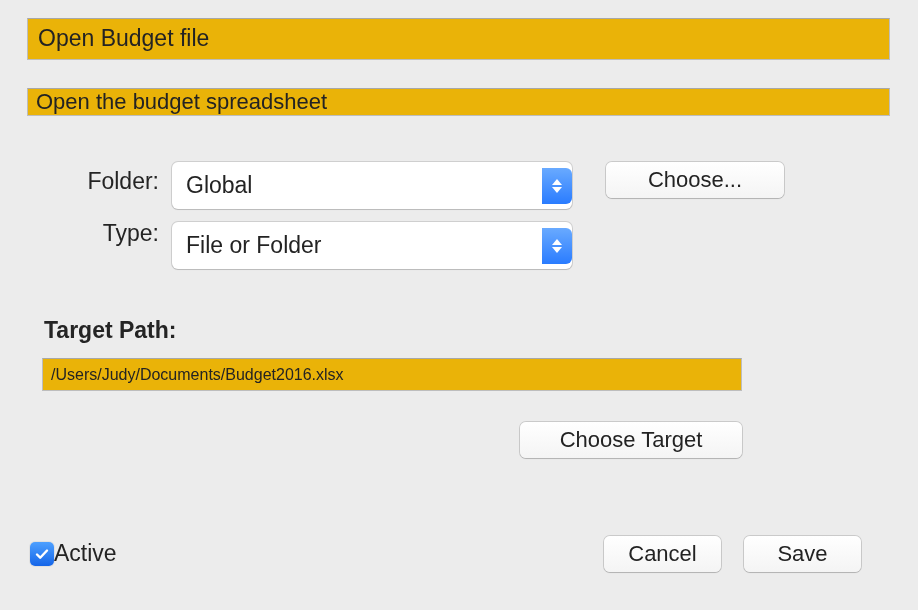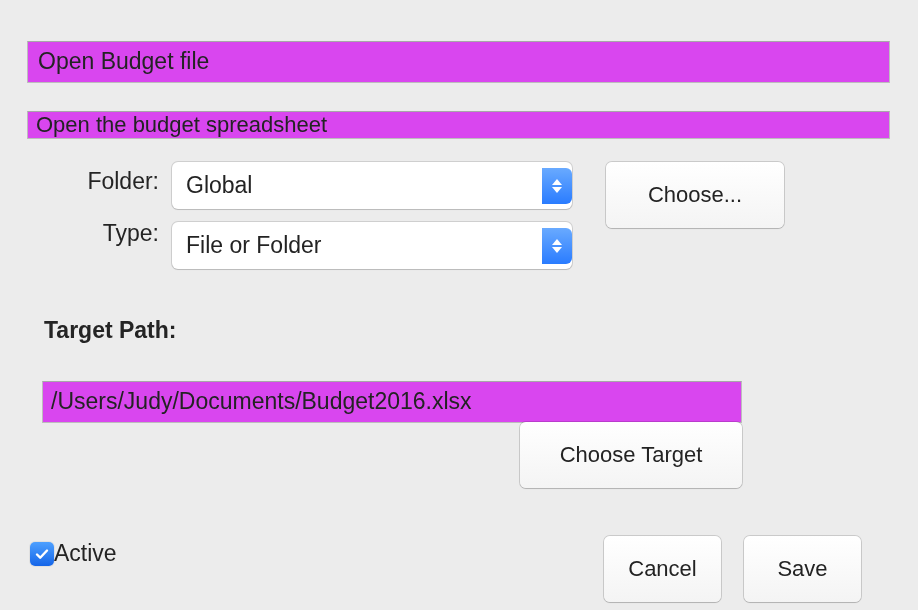--- a/index.html
+++ b/index.html
@@ -8,28 +8,27 @@
   background: #ececec;
   width: 918px;
   height: 610px;
   overflow: hidden;
   position: relative;
   font-size: 21px;
   color: #242424;
 }
 .text-field {
   position: absolute;
-  background: #d946ef;
+  background: #eab308;
   border: 1px solid #bdbdbd;
   border-top-color: #a8a8a8;
   padding: 6px 10px;
   font-size: 23px;
   line-height: 1.2;
   color: #232323;
-  margin-top: 23px;
 }
 .name-field { left: 27px; top: 18px; width: 863px; }
 .desc-field { left: 27px; top: 88px; width: 863px; font-size: 22px; padding: 0 8px; }
 
 .label { position: absolute; text-align: right; font-size: 23px; color: #242424; }
 .context-label { right: 759px; top: 168px; }
 .type-label    { right: 759px; top: 220px; }
 
 .select-wrap {
   position: absolute;
@@ -72,30 +71,30 @@
 
 .push-button {
   position: absolute;
   background: linear-gradient(to bottom, #ffffff, #f4f4f4);
   border: none;
   border-radius: 6px;
   box-shadow: 0 0 0 1px rgba(0,0,0,0.14), 0 1px 1px rgba(0,0,0,0.12);
   font-size: 22px;
   font-family: inherit;
   color: #232323;
-  padding: 20px 22px;
+  padding: 5px 22px;
   cursor: default;
 }
 .choose-btn { left: 606px; top: 162px; width: 178px; }
 .choose-target-btn { left: 520px; top: 422px; width: 222px; }
 .cancel-btn { left: 604px; top: 536px; width: 117px; }
 .save-btn   { left: 744px; top: 536px; width: 117px; }
 
 .target-label { position: absolute; left: 44px; top: 317px; font-size: 23px; color: #242424; font-weight: bold; }
-.target-field { left: 42px; top: 358px; width: 700px; font-size: 23px; padding: 6px 8px; }
+.target-field { left: 42px; top: 358px; width: 700px; font-size: 16px; padding: 6px 8px; }
 
 .checkbox-wrap {
   position: absolute;
   left: 30px;
   top: 540px;
   display: flex;
   align-items: center;
   gap: 0;
 }
 .checkbox {

